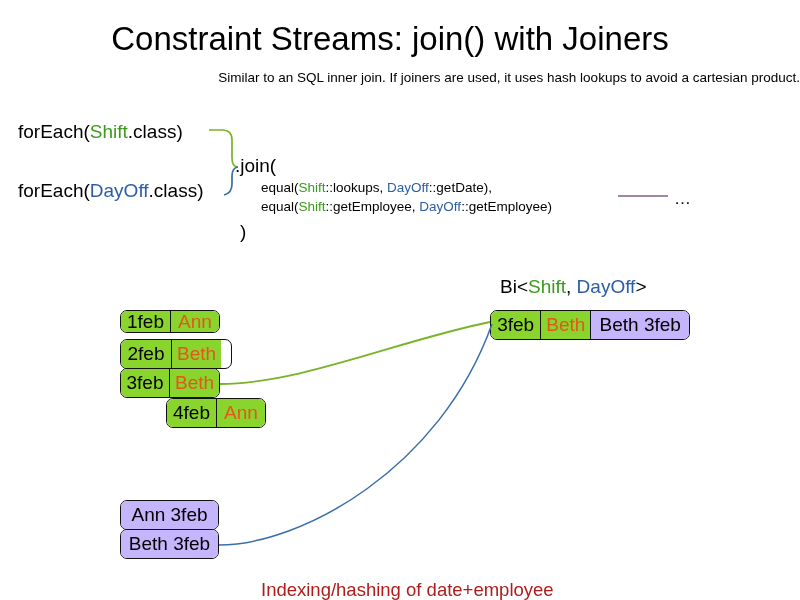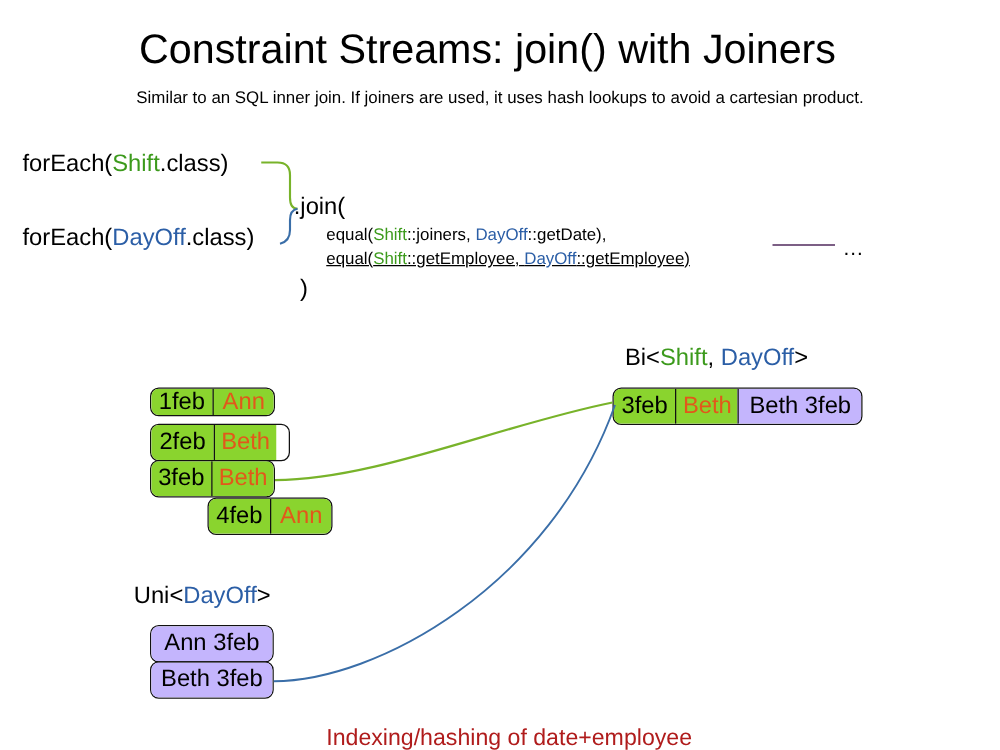--- a/index.html
+++ b/index.html
@@ -15,33 +15,33 @@
 
   
   .title{
     position:absolute;left:0;top:20px;width:780px;
     text-align:center;
     font-size:33px;font-weight:normal;color:#000;
     letter-spacing:0px;
   }
   .subtitle{
     position:absolute;left:0;top:70px;width:800px;
-    text-align:center;
+    text-align:right;
     font-size:13.5px;color:#000;
   }
 
   
   .code{position:absolute;font-size:19px;color:#000;white-space:pre;}
   #foreach-shift{left:18px;top:121px;}
   #foreach-dayoff{left:18px;top:180px;}
   #join-open{left:235px;top:155px;}
   #join-close{left:240px;top:221px;}
   .eq{position:absolute;font-size:13.5px;color:#000;white-space:pre;left:261px;}
   #equal-date{top:180px;}
-  #equal-employee{top:199px;text-decoration:underline;}
+  #equal-employee{top:199px;}
   .ellipsis{position:absolute;left:674px;top:189px;font-size:17px;color:#000;}
 
   .kw-shift{color:#3c9a1c;}
   .kw-dayoff{color:#2b5ea6;}
 
   
   .stream-label{position:absolute;font-size:19px;color:#000;white-space:pre;}
   #label-uni-shift{left:118px;top:276px;}
   #label-bi{left:500px;top:276px;}
   #label-uni-dayoff{left:107px;top:466px;}
@@ -107,32 +107,31 @@
 
   <div class="title">Constraint Streams: join() with Joiners</div>
   <div class="subtitle">Similar to an SQL inner join. If joiners are used, it uses hash lookups to avoid a cartesian product.</div>
 
   <div class="code" id="foreach-dayoff"><span>forEach(</span><span class="kw-dayoff">DayOff</span><span>.class)</span></div>
 
   <div class="code" id="foreach-shift"><span>forEach(</span><span class="kw-shift">Shift</span><span>.class)</span></div>
 
   <div class="code" id="join-open">.join(</div>
 
-  <div class="eq" id="equal-date"><span>equal(</span><span class="kw-shift">Shift</span><span>::joiners, </span><span class="kw-dayoff">DayOff</span><span>::getDate),</span></div>
+  <div class="eq" id="equal-date"><span>equal(</span><span class="kw-shift">Shift</span><span>::lookups, </span><span class="kw-dayoff">DayOff</span><span>::getDate),</span></div>
 
   <div class="eq" id="equal-employee"><span>equal(</span><span class="kw-shift">Shift</span><span>::getEmployee, </span><span class="kw-dayoff">DayOff</span><span>::getEmployee)</span></div>
 
   <div class="code" id="join-close">)</div>
 
   <div class="ellipsis">…</div>
 
 
   <div class="stream-label" id="label-bi"><span>Bi&lt;</span><span class="kw-shift">Shift</span><span>, </span><span class="kw-dayoff">DayOff</span><span>&gt;</span></div>
 
-  <div class="stream-label" id="label-uni-dayoff"><span>Uni&lt;</span><span class="kw-dayoff">DayOff</span><span>&gt;</span></div>
 
   <div class="box" id="shift-row-0">
     <div class="cell c0 green fact-date">1feb</div>
     <div class="cell c1 green sep fact-name">Ann</div>
   </div>
   <div class="box" id="shift-row-1">
     <div class="cell c0 green fact-date">2feb</div>
     <div class="cell c1 green sep fact-name">Beth</div>
   </div>
   <div class="box" id="shift-row-2">

